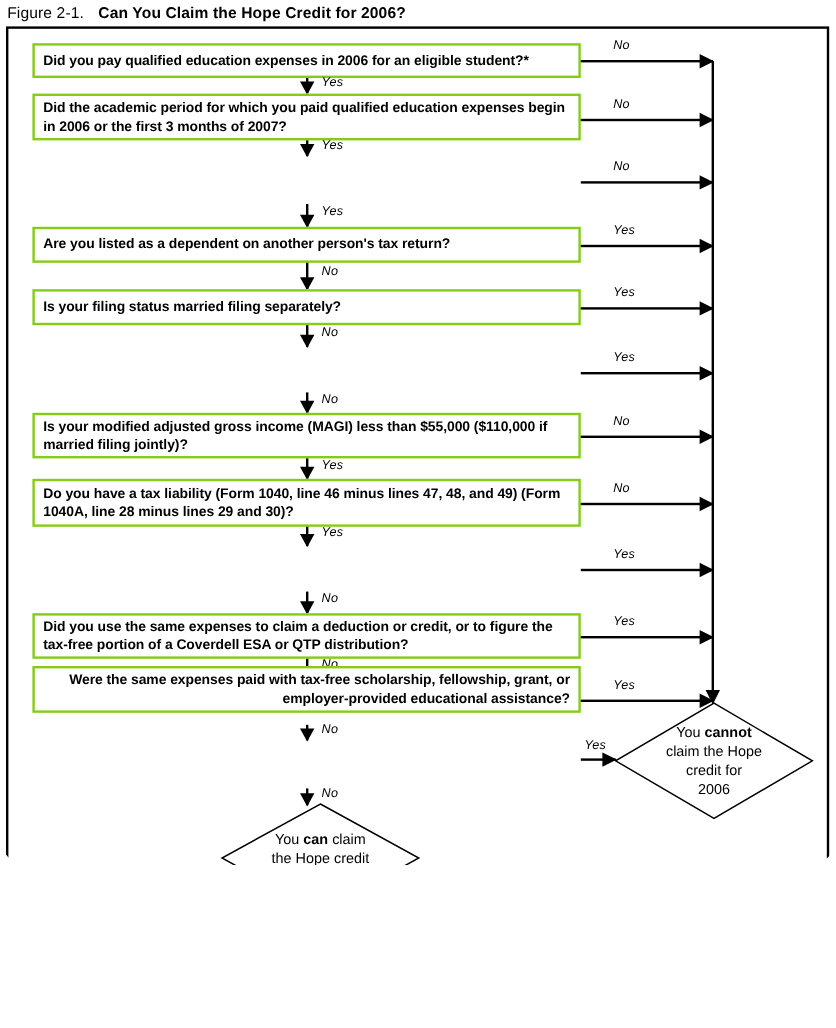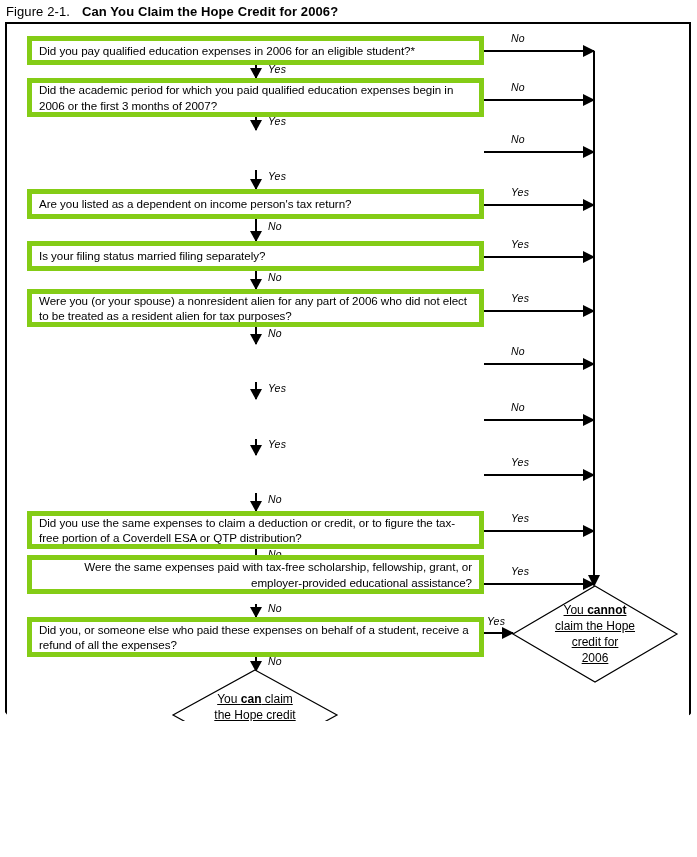--- a/index.html
+++ b/index.html
@@ -50,24 +50,25 @@
     border: 2px solid #000;
     box-sizing: border-box;
   }
 
   
   .qbox {
     position: absolute;
     left: 27px;
     width: 457px;
     box-sizing: border-box;
-    border: 5px solid #84cc16;
+    border: 2px solid #84cc16;
     background: #fff;
     display: flex;
     align-items: center;
+    font-weight: bold;
   }
   .qbox .qtext {
     font-size: 11.6px;
     line-height: 15.5px;
     padding: 0 7px;
     letter-spacing: -0.05px;
   }
 
   
   .branch {
@@ -153,21 +154,20 @@
     top: 0;
     width: 100%;
     height: 100%;
     display: flex;
     flex-direction: column;
     align-items: center;
     justify-content: center;
     font-size: 12px;
     line-height: 16px;
     text-align: center;
-    text-decoration: underline;
   }
   .diamond-text b { font-weight: bold; }
 
   
   #footnote-box {
     position: absolute;
     left: 175px;
     top: 779px;
     width: 502px;
     height: 66px;
@@ -228,21 +228,21 @@
   <div class="branch" style="top:151px;width:110px;">
     <span class="bhead"></span>
   </div>
   <div class="branch-label" style="left:511px;top:133px;">No</div>
   <div class="vconn" style="top:170px;height:19px;">
     <span class="vhead"></span>
   </div>
   <div class="vconn-label" style="left:268px;top:170px;">Yes</div>
 
   <div class="qbox" style="top:189px;height:30px;">
-    <span class="qtext">Are you listed as a dependent on income person's tax return?</span>
+    <span class="qtext">Are you listed as a dependent on another person's tax return?</span>
   </div>
   <div class="branch" style="top:204px;width:110px;">
     <span class="bhead"></span>
   </div>
   <div class="branch-label" style="left:511px;top:186px;">Yes</div>
   <div class="vconn" style="top:219px;height:22px;">
     <span class="vhead"></span>
   </div>
   <div class="vconn-label" style="left:268px;top:220px;">No</div>
 
@@ -251,41 +251,44 @@
   </div>
   <div class="branch" style="top:256px;width:110px;">
     <span class="bhead"></span>
   </div>
   <div class="branch-label" style="left:511px;top:238px;">Yes</div>
   <div class="vconn" style="top:271px;height:18px;">
     <span class="vhead"></span>
   </div>
   <div class="vconn-label" style="left:268px;top:271px;">No</div>
 
-  <div class="qbox" style="top:289px;height:38px;">
-    <span class="qtext">Were you (or your spouse) a nonresident alien for any part of 2006 who did not elect to be treated as a resident alien for tax purposes?</span>
-  </div>
   <div class="branch" style="top:310px;width:110px;">
     <span class="bhead"></span>
   </div>
   <div class="branch-label" style="left:511px;top:292px;">Yes</div>
   <div class="vconn" style="top:327px;height:17px;">
     <span class="vhead"></span>
   </div>
   <div class="vconn-label" style="left:268px;top:327px;">No</div>
 
+  <div class="qbox" style="top:344px;height:38px;">
+    <span class="qtext">Is your modified adjusted gross income (MAGI) less than $55,000 ($110,000 if married filing jointly)?</span>
+  </div>
   <div class="branch" style="top:363px;width:110px;">
     <span class="bhead"></span>
   </div>
   <div class="branch-label" style="left:511px;top:345px;">No</div>
   <div class="vconn" style="top:382px;height:17px;">
     <span class="vhead"></span>
   </div>
   <div class="vconn-label" style="left:268px;top:382px;">Yes</div>
 
+  <div class="qbox" style="top:399px;height:40px;">
+    <span class="qtext">Do you have a tax liability (Form 1040, line 46 minus lines 47, 48, and 49) (Form 1040A, line 28 minus lines 29 and 30)?</span>
+  </div>
   <div class="branch" style="top:419px;width:110px;">
     <span class="bhead"></span>
   </div>
   <div class="branch-label" style="left:511px;top:401px;">No</div>
   <div class="vconn" style="top:439px;height:16px;">
     <span class="vhead"></span>
   </div>
   <div class="vconn-label" style="left:268px;top:438px;">Yes</div>
 
   <div class="branch" style="top:474px;width:110px;">
@@ -314,23 +317,20 @@
   </div>
   <div class="branch" style="top:583px;width:110px;">
     <span class="bhead"></span>
   </div>
   <div class="branch-label" style="left:511px;top:565px;">Yes</div>
   <div class="vconn" style="top:604px;height:13px;">
     <span class="vhead"></span>
   </div>
   <div class="vconn-label" style="left:268px;top:602px;">No</div>
 
-  <div class="qbox" style="top:617px;height:40px;">
-    <span class="qtext">Did you, or someone else who paid these expenses on behalf of a student, receive a refund of all the expenses?</span>
-  </div>
   <div class="branch" style="top:632px;width:29px;">
     <span class="bhead"></span>
   </div>
   <div class="branch-label" style="left:487px;top:615px;">Yes</div>
   <div class="vconn" style="top:657px;height:14px;">
     <span class="vhead"></span>
   </div>
   <div class="vconn-label" style="left:268px;top:655px;">No</div>
 
   <div class="diamond-wrap" style="left:512px;top:585px;width:166px;height:98px;">
@@ -338,21 +338,21 @@
       <polygon points="83,1 165,49 83,97 1,49" fill="#ffffff" stroke="#000000" stroke-width="1.2"></polygon>
     </svg>
     <div class="diamond-text">
       <div><span>You </span><b>cannot</b></div>
       <div>claim the Hope</div>
       <div>credit for</div>
       <div>2006</div>
     </div>
   </div>
 
-  <div class="diamond-wrap" style="left:172px;top:669px;width:166px;height:92px;">
+  <div class="diamond-wrap" style="left:184px;top:669px;width:166px;height:92px;">
     <svg width="166" height="92" viewBox="0 0 166 92">
       <polygon points="83,1 165,46 83,91 1,46" fill="#ffffff" stroke="#000000" stroke-width="1.2"></polygon>
     </svg>
     <div class="diamond-text">
       <div><span>You </span><b>can</b><span> claim</span></div>
       <div>the Hope credit</div>
       <div>for 2003</div>
     </div>
   </div>
 

